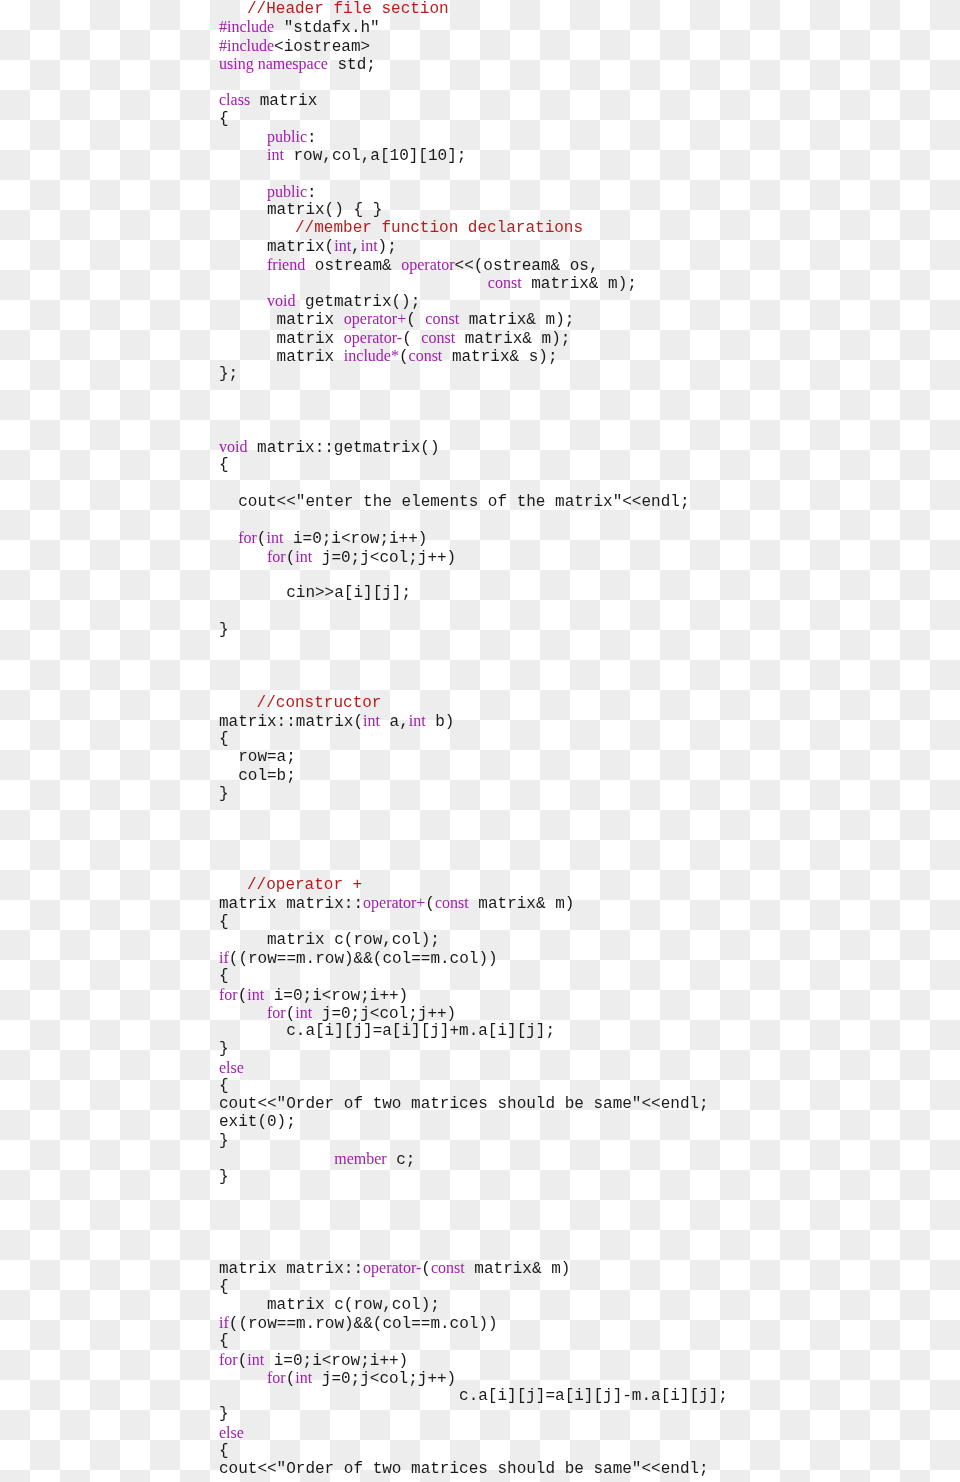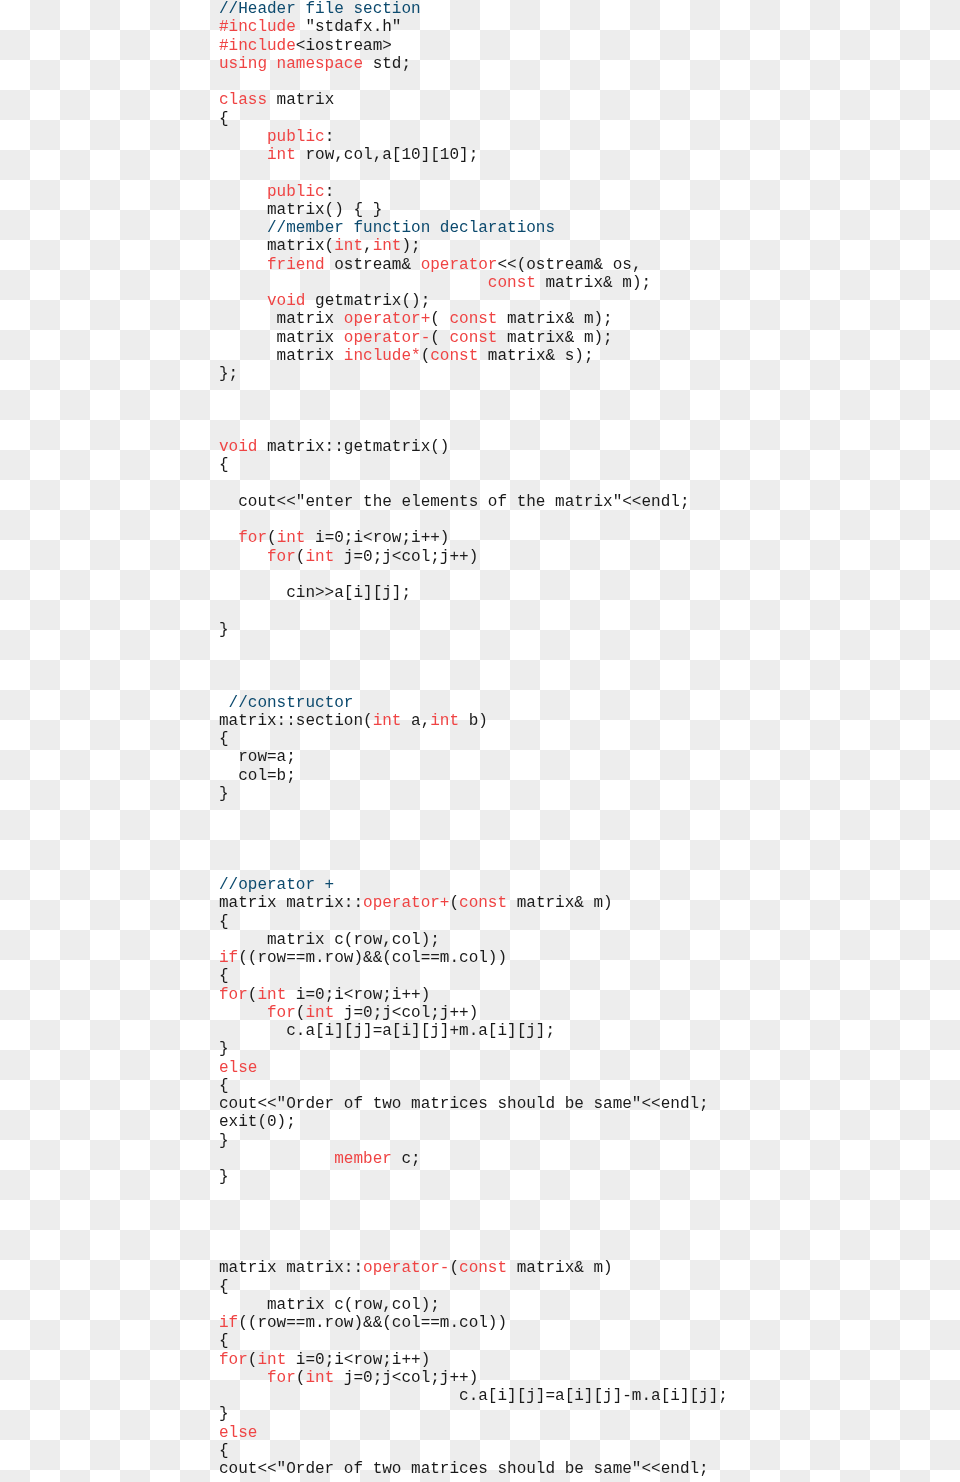--- a/index.html
+++ b/index.html
@@ -29,22 +29,22 @@
   .code-line {
     font-family: "Liberation Mono", "DejaVu Sans Mono", monospace;
     font-size: 16px;
     line-height: 18.25px;
     height: 18.25px;
     white-space: pre;
     color: #1a1a1a;
     letter-spacing: 0px;
   }
   .tok { white-space: pre; }
-  .tok.kw   { color: #ef4444; }
-  .tok.cm   { color: #0c4a6e; }
+  .tok.kw   { color: #a21caf; font-family: Liberation Serif, serif; }
+  .tok.cm   { color: #b91c1c; margin-left: 28px; }
   .tok.pl   { color: #1a1a1a; }
 </style>
 </head>
 <body>
 
 <div id="code-listing">
     <div class="code-line"><span class="tok cm">//Header file section</span></div>
     <div class="code-line"><span class="tok kw">#include</span><span class="tok pl"> "stdafx.h"</span></div>
     <div class="code-line"><span class="tok kw">#include</span><span class="tok pl">&lt;iostream&gt;</span></div>
     <div class="code-line"><span class="tok kw">using namespace</span><span class="tok pl"> std;</span></div>
@@ -76,21 +76,21 @@
     <div class="code-line"><span class="tok pl">  </span><span class="tok kw">for</span><span class="tok pl">(</span><span class="tok kw">int</span><span class="tok pl"> i=0;i&lt;row;i++)</span></div>
     <div class="code-line"><span class="tok pl">     </span><span class="tok kw">for</span><span class="tok pl">(</span><span class="tok kw">int</span><span class="tok pl"> j=0;j&lt;col;j++)</span></div>
     <div class="code-line">&nbsp;</div>
     <div class="code-line"><span class="tok pl">       cin&gt;&gt;a[i][j];</span></div>
     <div class="code-line">&nbsp;</div>
     <div class="code-line"><span class="tok pl">}</span></div>
     <div class="code-line">&nbsp;</div>
     <div class="code-line">&nbsp;</div>
     <div class="code-line">&nbsp;</div>
     <div class="code-line"><span class="tok pl"> </span><span class="tok cm">//constructor</span></div>
-    <div class="code-line"><span class="tok pl">matrix::section(</span><span class="tok kw">int</span><span class="tok pl"> a,</span><span class="tok kw">int</span><span class="tok pl"> b)</span></div>
+    <div class="code-line"><span class="tok pl">matrix::matrix(</span><span class="tok kw">int</span><span class="tok pl"> a,</span><span class="tok kw">int</span><span class="tok pl"> b)</span></div>
     <div class="code-line"><span class="tok pl">{</span></div>
     <div class="code-line"><span class="tok pl">  row=a;</span></div>
     <div class="code-line"><span class="tok pl">  col=b;</span></div>
     <div class="code-line"><span class="tok pl">}</span></div>
     <div class="code-line">&nbsp;</div>
     <div class="code-line">&nbsp;</div>
     <div class="code-line">&nbsp;</div>
     <div class="code-line">&nbsp;</div>
     <div class="code-line"><span class="tok cm">//operator +</span></div>
     <div class="code-line"><span class="tok pl">matrix matrix::</span><span class="tok kw">operator+</span><span class="tok pl">(</span><span class="tok kw">const</span><span class="tok pl"> matrix&amp; m)</span></div>

